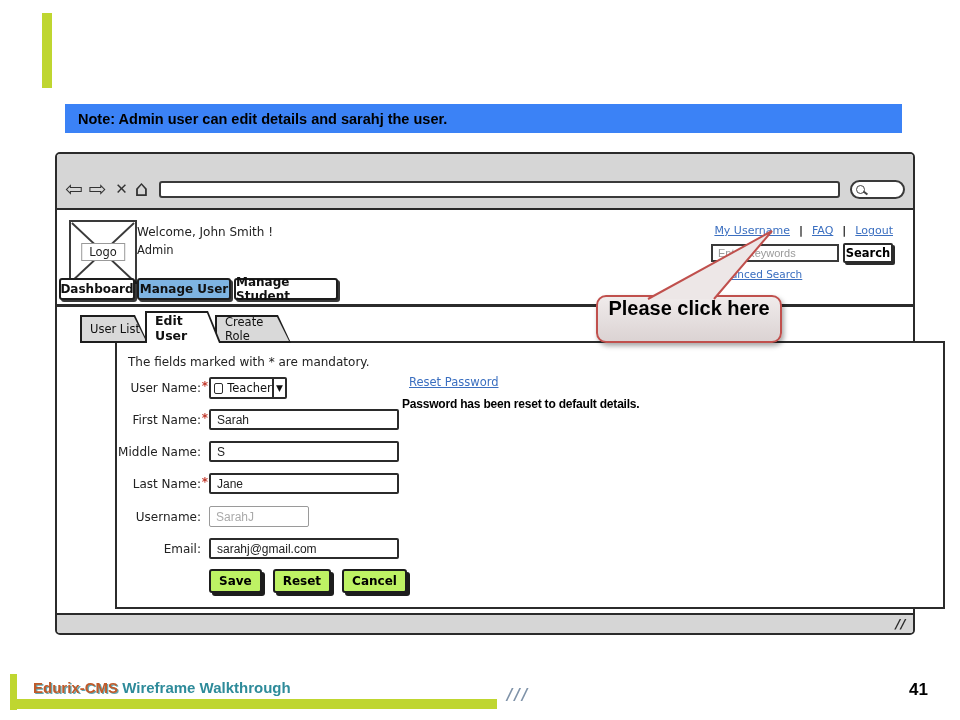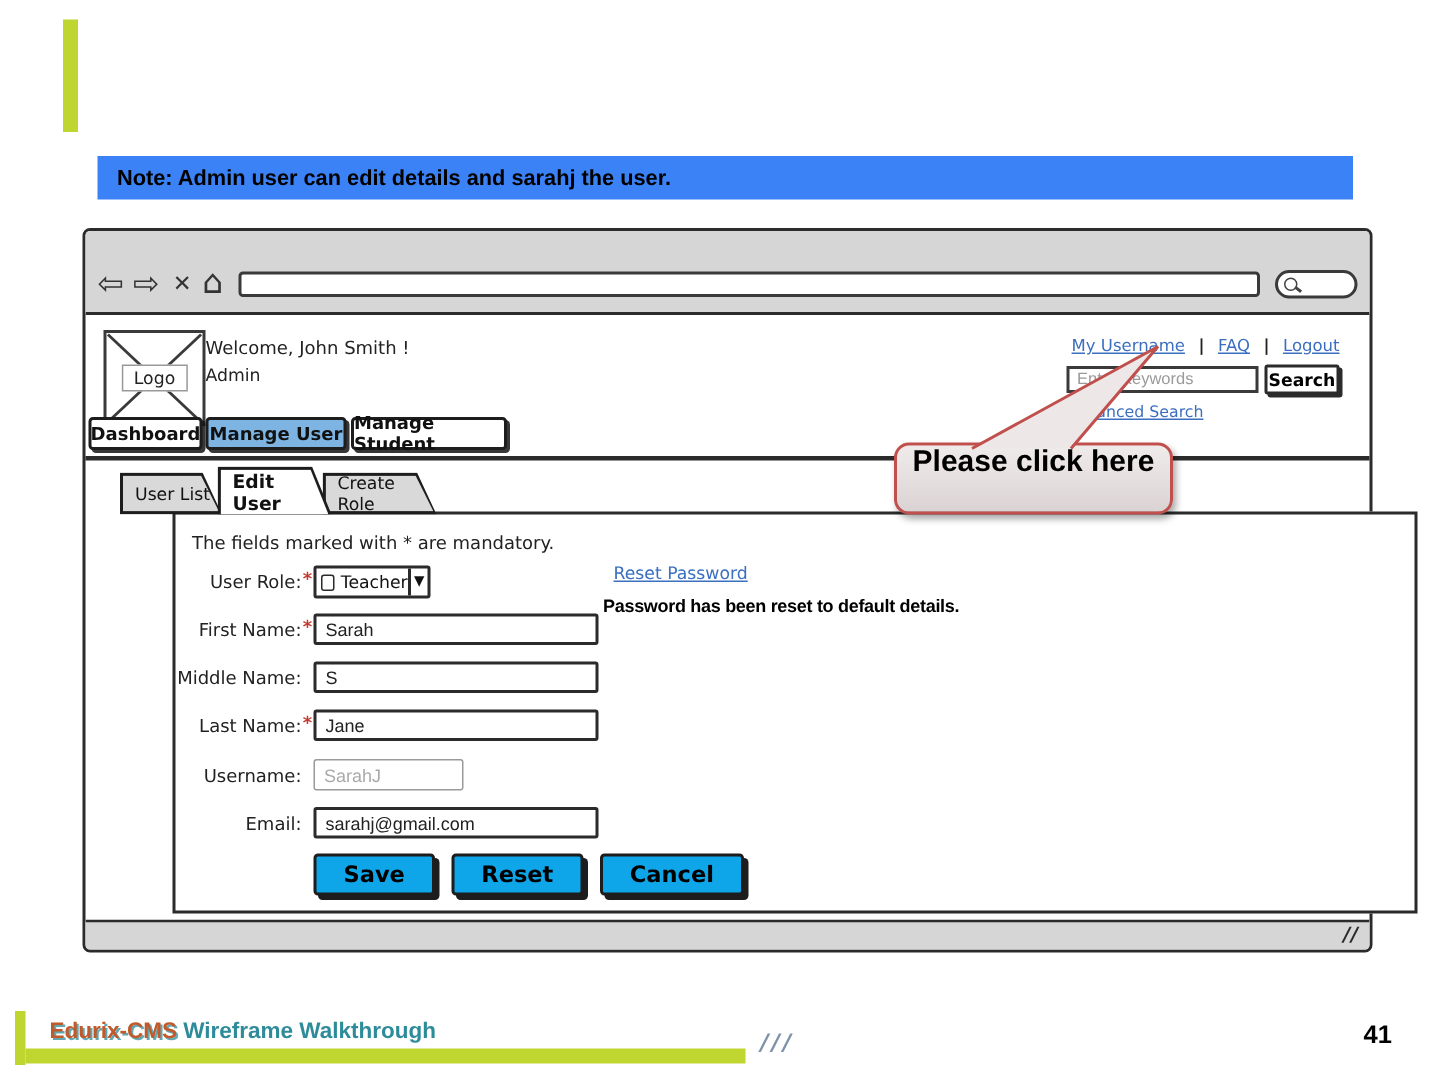--- a/index.html
+++ b/index.html
@@ -86,22 +86,22 @@
   .req { display:inline-block; width:8px; color:#C23B2E; font-weight:bold; font-size:12px; text-align:center; transform:translateY(-2px); }
   .finput { width:190px; height:21px; border:2px solid #2b2b2b; border-radius:2px; font-size:12px; padding:0 6px; outline:none; color:#222; background:#fff; }
   .finput.dis { width:100px; border:1.5px solid #9a9a9a; color:#aaa; }
   .dropdown { width:78px; height:22px; border:2px solid #2b2b2b; border-radius:2px; background:#fff;
               display:flex; align-items:center; cursor:pointer; }
   .chk { width:11px; height:11px; border:1.8px solid #2b2b2b; border-radius:2px; margin:0 4px 0 3px; }
   .dd-val { flex:1; font-size:11.5px; color:#111; }
   .dd-btn { width:16px; height:100%; border-left:2px solid #2b2b2b; display:flex; align-items:center; justify-content:center;
             font-size:9px; color:#111; }
   .btn-row { position:absolute; left:92px; top:226px; display:flex; gap:11px; }
-  .wbtn { border:2px solid #1d1d1d; border-radius:3px; background:#0ea5e9; font-size:15px; font-weight:bold;
-          padding:3px 18px; box-shadow:3px 3px 0 #1d1d1d; cursor:pointer; font-family:"DejaVu Sans", sans-serif; }
+  .wbtn { border:2px solid #1d1d1d; border-radius:3px; background:#bef264; font-size:12px; font-weight:bold;
+          padding:3px 8px; box-shadow:3px 3px 0 #1d1d1d; cursor:pointer; font-family:"DejaVu Sans", sans-serif; }
   .rp-link { position:absolute; left:292px; top:32px; font-size:11.5px; color:#3B6FC0; text-decoration:underline; cursor:pointer; }
   .rp-msg { position:absolute; left:285px; top:54px; font-family:"Liberation Sans", sans-serif;
             font-weight:bold; font-size:12px; color:#000; letter-spacing:-0.2px; }
 
   
   .statusbar { position:absolute; left:0; right:0; bottom:0; height:20px; background:#D6D6D6;
                border-top:2px solid #2b2b2b; border-radius:0 0 3px 3px; }
   .resize { position:absolute; right:7px; top:1px; font-style:italic; font-weight:bold; font-size:13px;
             color:#2b2b2b; letter-spacing:0.5px; cursor:nwse-resize; }
 
@@ -208,21 +208,21 @@
         <div class="t-outer"></div>
           <div class="t-inner">
             <span>Create Role</span>
           </div>
       </div>
 
       <div class="panel">
         <div class="mand">The fields marked with * are mandatory.</div>
 
         <div class="frow" style="top:34px;">
-          <span class="flabel">User Role:</span>
+          <span class="flabel">User Name:</span>
           <span class="req">*</span>
           <div class="dropdown">
             <span class="chk"></span>
             <span class="dd-val">Teacher</span>
             <span class="dd-btn">▼</span>
           </div>
         </div>
 
         <div class="frow" style="top:66px;">
           <span class="flabel">First Name:</span>

